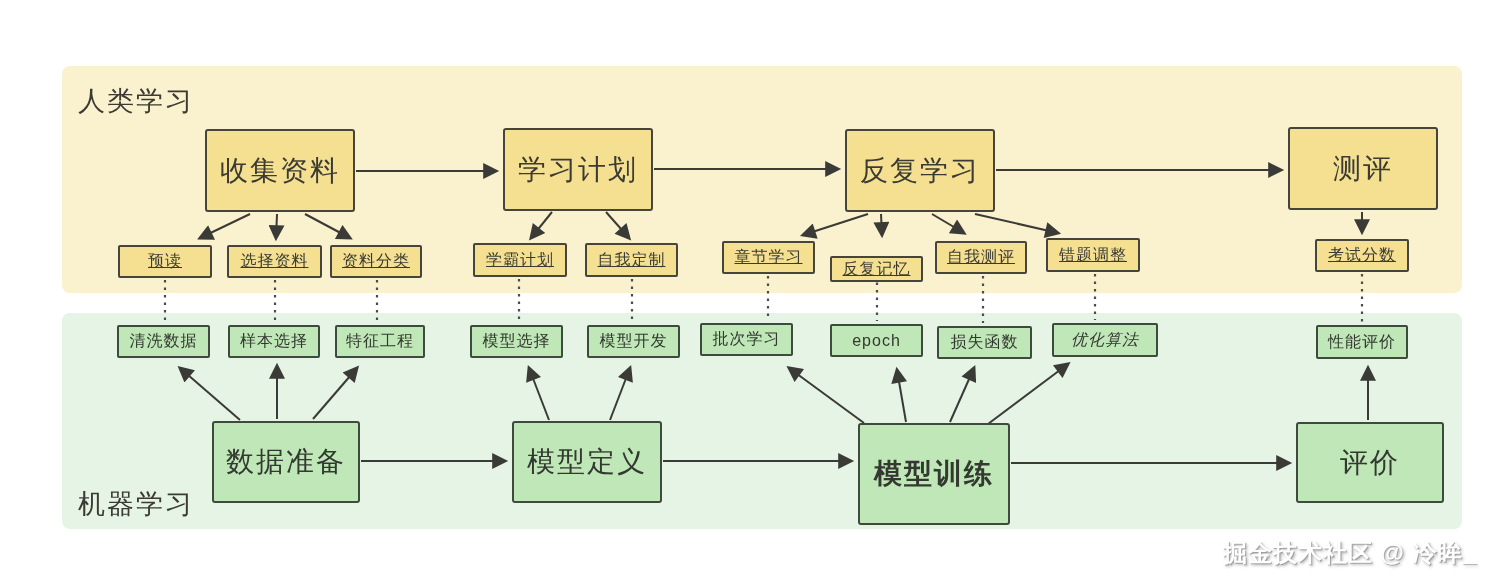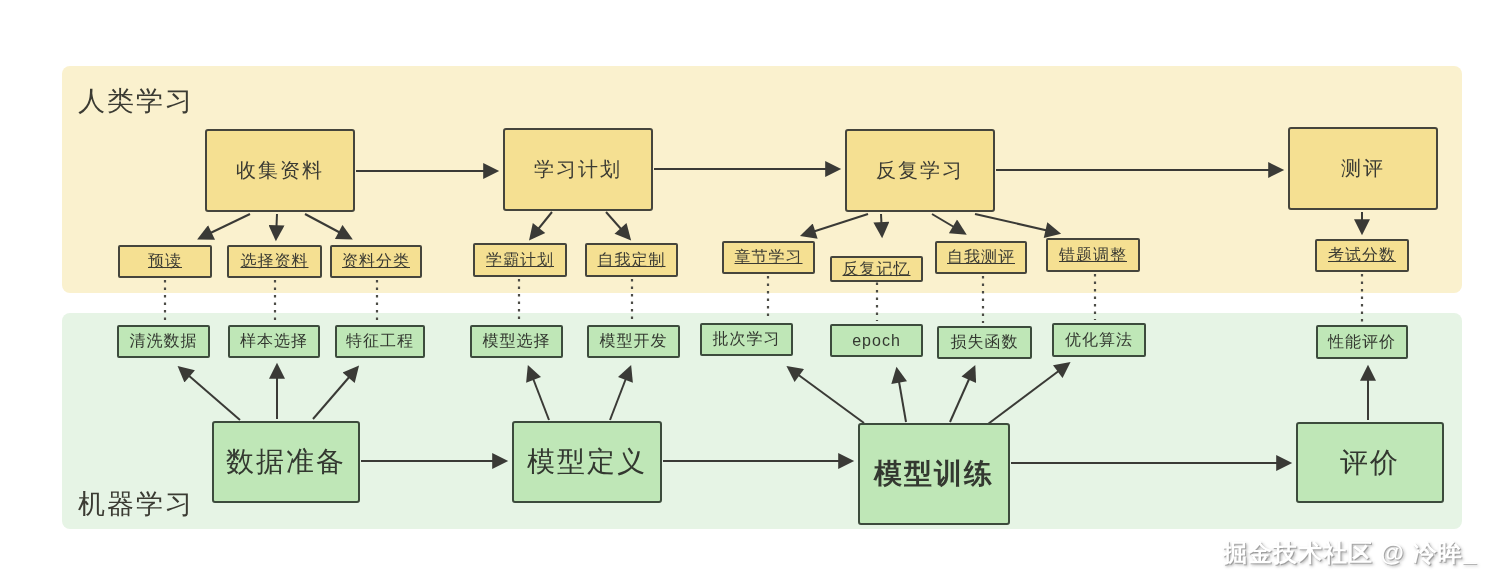--- a/index.html
+++ b/index.html
@@ -19,21 +19,21 @@
     letter-spacing:2px;white-space:nowrap;
   }
   .node{
     position:absolute;
     display:flex;align-items:center;justify-content:center;
     box-sizing:border-box;
     white-space:nowrap;
     z-index:3;
   }
   .hm{background:#f5e092;border:2px solid #45453c;border-radius:3px;
-      font-size:20px;font-weight:500;color:#3b3b33;letter-spacing:2px;}
+      font-size:28px;font-weight:500;color:#3b3b33;letter-spacing:2px;}
   .hs{background:#f5e092;border:2px solid #45453c;border-radius:2px;
       font-size:16px;font-weight:500;color:#3b3b33;letter-spacing:1px;text-decoration:underline;}
   .mm{background:#bfe7b7;border:2px solid #3c4b3c;border-radius:3px;
       font-size:28px;font-weight:500;color:#333830;letter-spacing:2px;}
   .ms{background:#bfe7b7;border:2px solid #3c4b3c;border-radius:2px;
       font-size:16px;font-weight:500;color:#333830;letter-spacing:1px;}
   #arrow-layer{position:absolute;left:0;top:0;width:1500px;height:586px;z-index:2;pointer-events:none;}
   #arrow-layer line{stroke:#3a3a36;stroke-width:2;}
   #arrow-layer .dotted{stroke:#4c4c46;stroke-width:2.2;stroke-dasharray:2.5 5;}
   #watermark{
@@ -136,18 +136,18 @@
   <div class="node mm" style="left:1296px;top:422px;width:148px;height:81px;">评价</div>
 
   <div class="node ms" style="left:117px;top:325px;width:93px;height:33px;">清洗数据</div>
   <div class="node ms" style="left:228px;top:325px;width:92px;height:33px;">样本选择</div>
   <div class="node ms" style="left:335px;top:325px;width:90px;height:33px;">特征工程</div>
   <div class="node ms" style="left:470px;top:325px;width:93px;height:33px;">模型选择</div>
   <div class="node ms" style="left:587px;top:325px;width:93px;height:33px;">模型开发</div>
   <div class="node ms" style="left:700px;top:323px;width:93px;height:33px;">批次学习</div>
   <div class="node ms" style="left:830px;top:324px;width:93px;height:33px;">epoch</div>
   <div class="node ms" style="left:937px;top:326px;width:95px;height:33px;">损失函数</div>
-  <div class="node ms" style="left:1052px;top:323px;width:94px;height:34px;">优化算法</div>
+  <div class="node ms" style="left:1052px;top:323px;width:106px;height:34px;font-style:italic;">优化算法</div>
   <div class="node ms" style="left:1316px;top:325px;width:92px;height:34px;">性能评价</div>
 
   <div id="watermark">掘金技术社区 @ 冷眸_</div>
 
 </div>
 
 </body></html>

